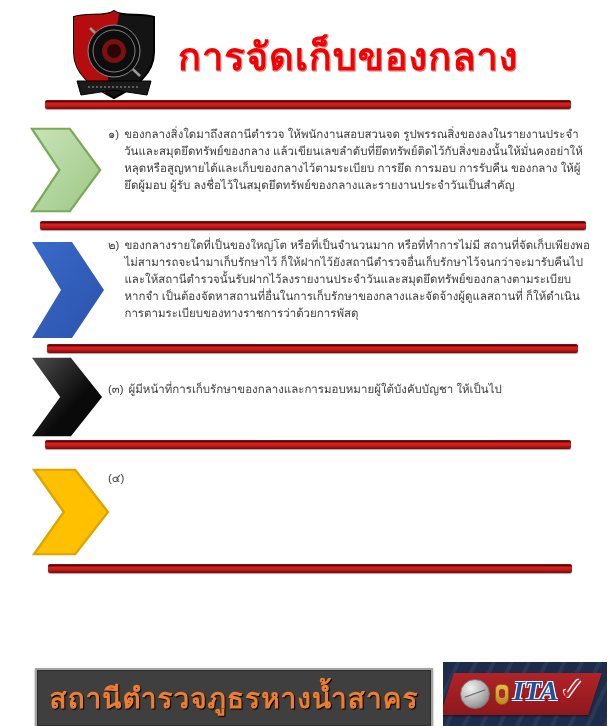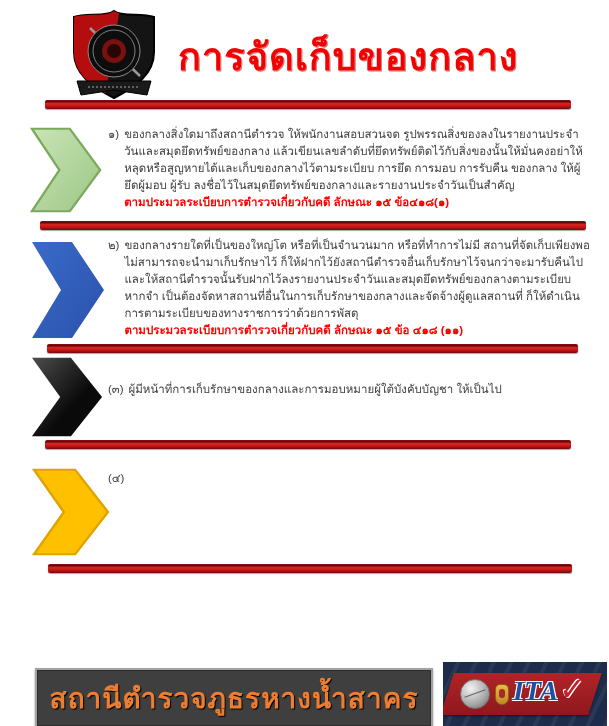--- a/index.html
+++ b/index.html
@@ -123,38 +123,36 @@
       <stop offset="0" stop-color="#c9e4b8"></stop>
           <stop offset="1" stop-color="#9cc784"></stop>
     </linearGradient>
       </defs>
     <polygon points="2,2 42,2 74,50 42,98 2,98 31,50" fill="url(#gGreen)" stroke="#7aa95c" stroke-width="2.5"></polygon>
   </svg>
   <div class="item-text item-1-text">
     <span class="num">๑)</span>
     <span class="body-col">
       <span>ของกลางสิ่งใดมาถึงสถานีตำรวจ ให้พนักงานสอบสวนจด รูปพรรณสิ่งของลงในรายงานประจำวันและสมุดยึดทรัพย์ของกลาง  แล้วเขียนเลขลำดับที่ยึดทรัพย์ติดไว้กับสิ่งของนั้นให้มั่นคงอย่าให้หลุดหรือสูญหายได้และเก็บของกลางไว้ตามระเบียบ การยึด การมอบ การรับคืน ของกลาง ให้ผู้ยึดผู้มอบ ผู้รับ ลงชื่อไว้ในสมุดยึดทรัพย์ของกลางและรายงานประจำวันเป็นสำคัญ</span>
-      <span class="ref" style="display:block">ตามประมวลระเบียบการตำรวจเกี่ยวกับคดี ลักษณะ ๑๕ ข้อ๔๑๘(๑)</span>
     </span>
   </div>
 
   <svg class="chev chev-2" viewBox="0 0 76 100" preserveAspectRatio="none">
     <defs>
         <linearGradient id="gBlue" x1="0" y1="0" x2="1" y2="1">
       <stop offset="0" stop-color="#3a6ac8"></stop>
           <stop offset="1" stop-color="#2a52ad"></stop>
     </linearGradient>
       </defs>
     <polygon points="2,2 42,2 74,50 42,98 2,98 31,50" fill="url(#gBlue)"></polygon>
   </svg>
   <div class="item-text item-2-text">
     <span class="num">๒)</span>
     <span class="body-col">
       <span>ของกลางรายใดที่เป็นของใหญ่โต หรือที่เป็นจำนวนมาก หรือที่ทำการไม่มี สถานที่จัดเก็บเพียงพอ ไม่สามารถจะนำมาเก็บรักษาไว้  ก็ให้ฝากไว้ยังสถานีตำรวจอื่นเก็บรักษาไว้จนกว่าจะมารับคืนไปและให้สถานีตำรวจนั้นรับฝากไว้ลงรายงานประจำวันและสมุดยึดทรัพย์ของกลางตามระเบียบ หากจำ เป็นต้องจัดหาสถานที่อื่นในการเก็บรักษาของกลางและจัดจ้างผู้ดูแลสถานที่  ก็ให้ดำเนินการตามระเบียบของทางราชการว่าด้วยการพัสดุ</span>
-      <span class="ref" style="display:block">ตามประมวลระเบียบการตำรวจเกี่ยวกับคดี ลักษณะ ๑๕ ข้อ ๔๑๘ (๑๑)</span>
     </span>
   </div>
 
   <svg class="chev chev-3" viewBox="0 0 76 100" preserveAspectRatio="none">
     <defs>
         <linearGradient id="gBlack" x1="0" y1="0" x2="1" y2="1">
       <stop offset="0" stop-color="#4d4d4d"></stop>
           <stop offset="0.6" stop-color="#0a0a0a"></stop>
     </linearGradient>
       </defs>

